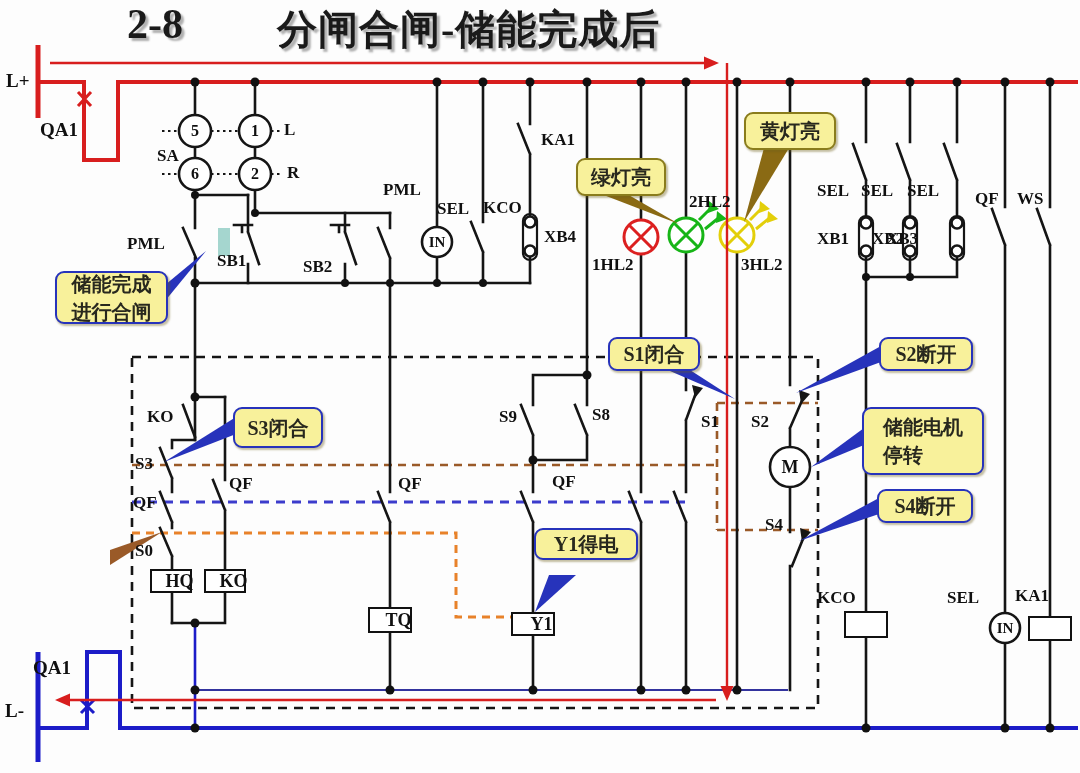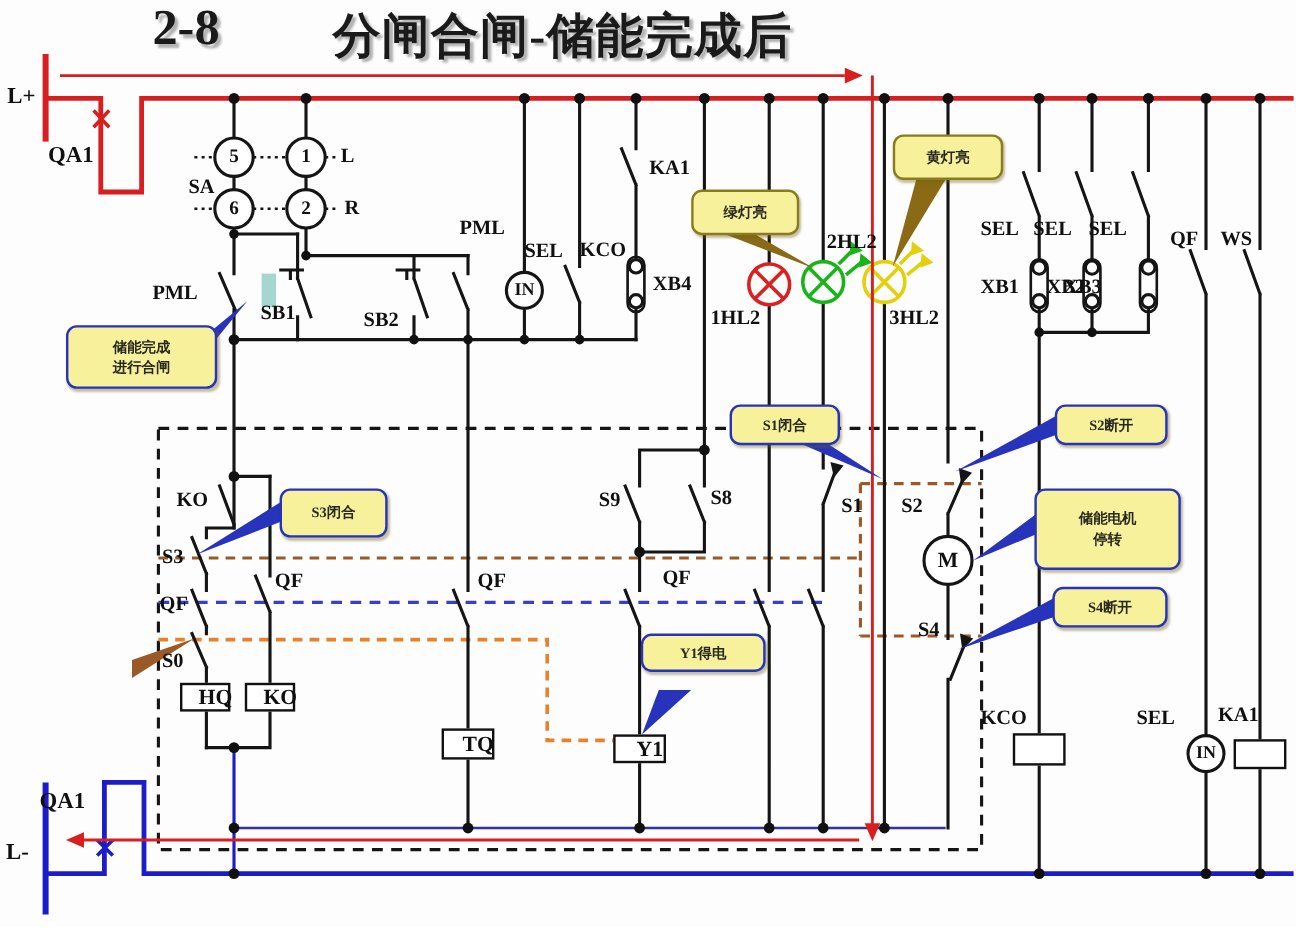--- a/index.html
+++ b/index.html
@@ -39,21 +39,21 @@
   .pt-blue{fill:var(--callout-blue);}
   .pt-brown{fill:var(--dash-brown);}
   .pt-olive{fill:#8a6a14;}
   .fk{fill:#151515;}
   .teal{fill:var(--highlight-teal);}
   .lbl{position:absolute;font-weight:bold;font-size:17px;color:#101010;white-space:nowrap;z-index:6;}
   .ctext{position:absolute;font-weight:bold;font-size:16px;color:#101010;transform:translate(-50%,-50%);z-index:6;}
   .coil{position:absolute;border:2.6px solid #111;background:#fff;display:flex;align-items:center;
         justify-content:center;font-weight:bold;font-size:18px;color:#101010;z-index:5;box-sizing:border-box;padding-left:17px;}
   .callout{position:absolute;background:var(--callout-fill);border-radius:9px;display:flex;align-items:center;
-        justify-content:center;text-align:center;font-weight:bold;font-size:12px;color:#28281e;
+        justify-content:center;text-align:left;font-weight:bold;font-size:20px;color:#28281e;
         white-space:pre-line;line-height:1.4;z-index:8;box-shadow:1.5px 2px 2px rgba(110,95,25,.4);box-sizing:border-box;}
   .co-blue{border:2.5px solid var(--callout-blue);}
   .co-olive{border:2.5px solid var(--callout-olive);}
   .co-dark{border:2.5px solid var(--callout-dark);}
   .title-wrap{position:absolute;left:0;top:0;width:1080px;height:56px;z-index:7;}
   .title-num{position:absolute;left:127px;top:0px;font-size:42px;font-weight:bold;color:#1a1a1a;
         text-shadow:3px 3px 2px #b0b0b0;}
   .title-txt{position:absolute;left:277px;top:2px;font-size:40px;font-weight:bold;color:#1a1a1a;
         letter-spacing:1px;text-shadow:3px 3px 2px #b0b0b0;}
 </style>
@@ -299,21 +299,21 @@
   <div class="ctext" style="left:1005px;top:628px;font-size:15px">IN</div>
   <div class="lbl" style="left:1015px;top:586px">KA1</div>
 
   <div class="coil" style="left:150px;top:569px;width:42px;height:24px">HQ</div>
   <div class="coil" style="left:204px;top:569px;width:42px;height:24px">KO</div>
   <div class="coil" style="left:368px;top:607px;width:44px;height:26px">TQ</div>
   <div class="coil" style="left:511px;top:612px;width:44px;height:24px">Y1</div>
   <div class="coil" style="left:844px;top:611px;width:44px;height:27px"></div>
   <div class="coil" style="left:1028px;top:616px;width:44px;height:25px"></div>
 
-  <div class="callout co-blue" style="left:55px;top:271px;width:126px;height:53px">储能完成
+  <div class="callout co-blue" style="left:55px;top:271px;width:113px;height:53px">储能完成
 进行合闸</div>
   <div class="callout co-blue" style="left:233px;top:407px;width:90px;height:41px">S3闭合</div>
   <div class="callout co-olive" style="left:576px;top:158px;width:90px;height:38px">绿灯亮</div>
   <div class="callout co-olive" style="left:744px;top:112px;width:92px;height:38px">黄灯亮</div>
   <div class="callout co-blue" style="left:608px;top:337px;width:92px;height:34px">S1闭合</div>
   <div class="callout co-blue" style="left:879px;top:337px;width:94px;height:34px">S2断开</div>
   <div class="callout co-blue" style="left:862px;top:407px;width:122px;height:68px">储能电机
 停转</div>
   <div class="callout co-blue" style="left:877px;top:489px;width:96px;height:34px">S4断开</div>
   <div class="callout co-blue" style="left:534px;top:528px;width:104px;height:32px">Y1得电</div>

